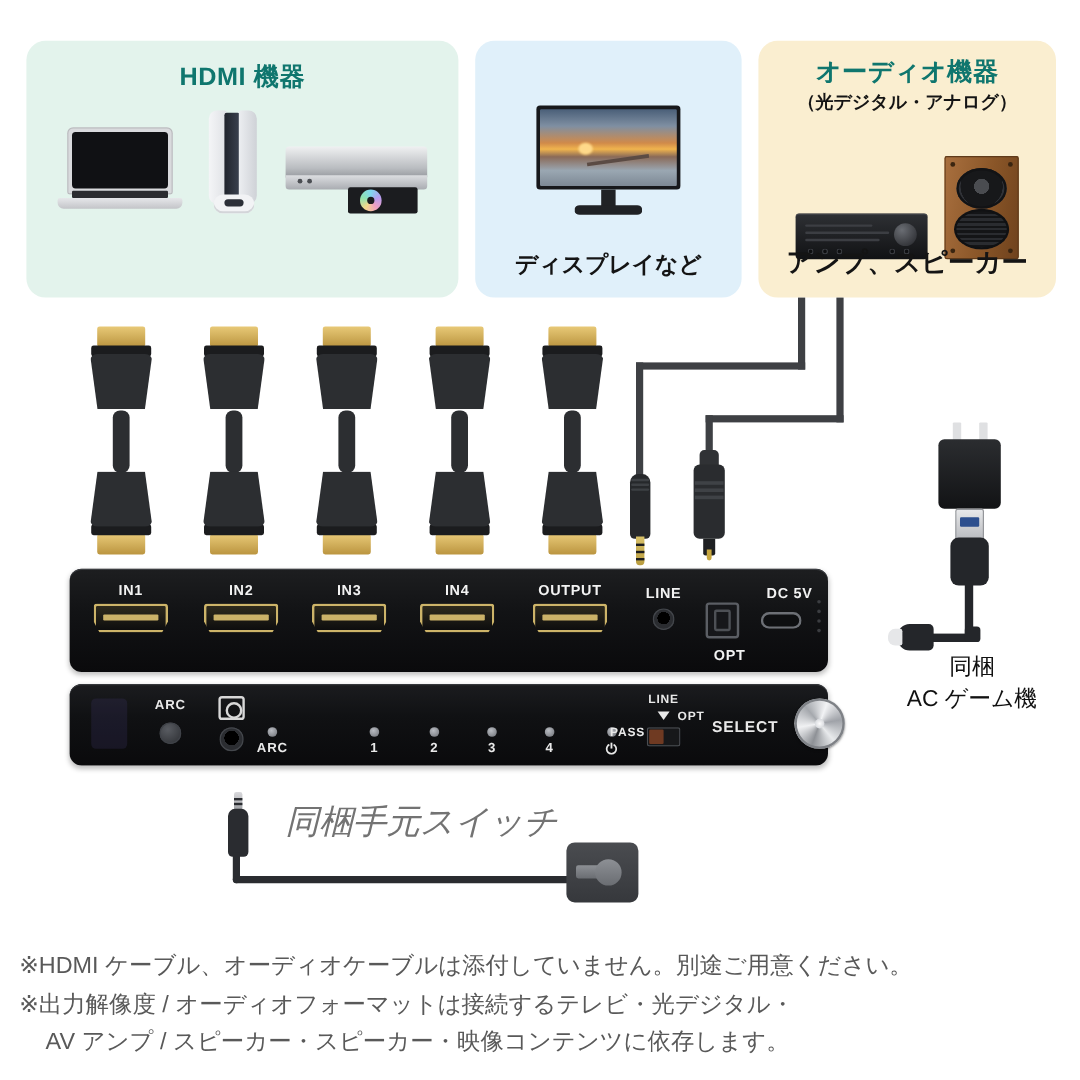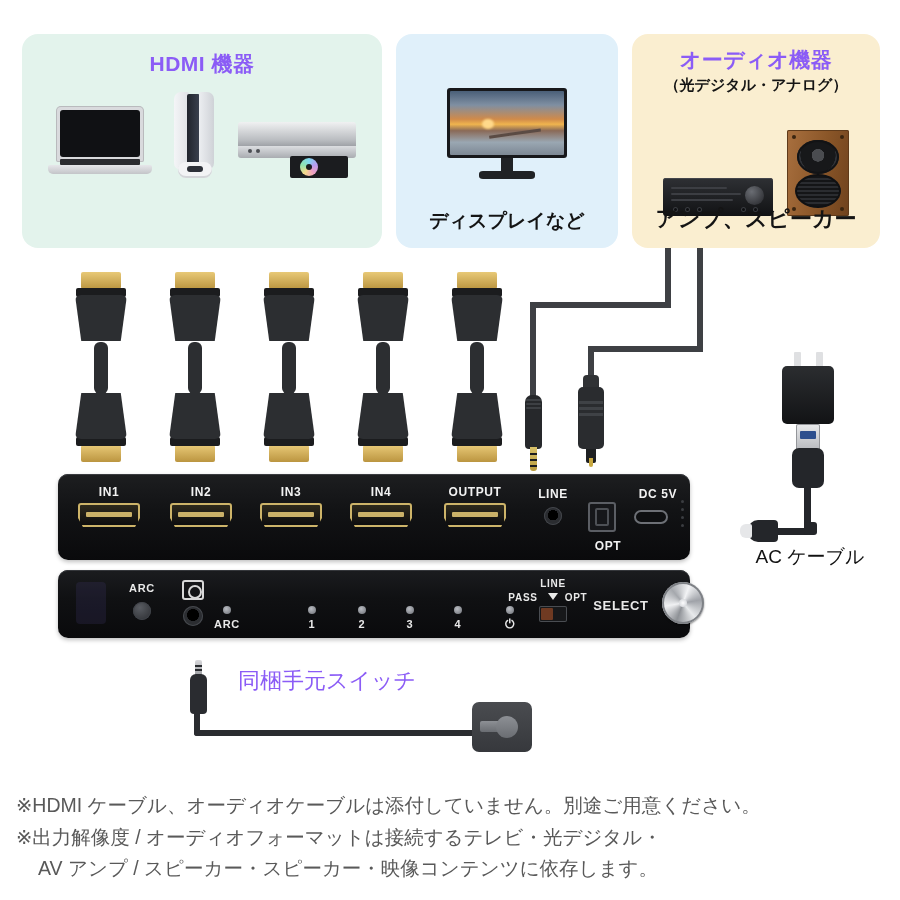--- a/index.html
+++ b/index.html
@@ -12,21 +12,21 @@
   #stage { position: relative; width: 900px; height: 900px; background:#fff; }
 
   
   .panel {
     position: absolute;
     border-radius: 16px;
     text-align: center;
   }
   .panel-title {
     font-weight: bold;
-    color: #8b5cf6;
+    color: #0f766e;
     letter-spacing: .5px;
   }
   .panel-sub {
     font-weight: bold;
     color: #141414;
   }
   .panel-caption {
     position: absolute;
     left: 0; right: 0;
     font-weight: bold;
@@ -411,21 +411,21 @@
   }
   .sw-btn {
     position:absolute; left:24px; top:14px; width:22px; height:22px; border-radius:50%;
     background:linear-gradient(#8d9095,#6a6d72);
   }
   .sw-btn-tab {
     position:absolute; left:8px; top:19px; width:20px; height:11px;
     background:linear-gradient(#8d9095,#6a6d72); border-radius:2px;
   }
   .switch-caption {
-    position:absolute; left:58px; top:6px; font-size:22px; color:#8b5cf6; white-space:nowrap;
+    position:absolute; left:58px; top:6px; font-size:28px; color:#737373; white-space:nowrap;font-style:italic;
   }
 
   
   #notes { position:absolute; left:16px; top:790px; width:880px; }
   .note {
     color:#595959; font-size:19.5px; line-height:1.62; white-space:nowrap;
   }
   .note.indent { padding-left: 22px; }
 </style>
 </head>
@@ -651,41 +651,42 @@
     <div class="led" style="left:348px; top:36px;"></div>
     <div class="f-label" style="left:336px; top:48px; width:32px;">3</div>
 
     <div class="led" style="left:396px; top:36px;"></div>
     <div class="f-label" style="left:384px; top:48px; width:32px;">4</div>
 
     <div class="led" style="left:448px; top:36px;"></div>
     <div class="f-label" style="left:436px; top:47px; width:32px; font-size:12px;">⏻</div>
 
     <div class="f-label" style="left:470px; top:8px; width:50px; font-size:10px;">LINE</div>
-    <div class="f-label" style="left:446px; top:22px; width:38px; font-size:10px;">PASS</div>
+    <div class="f-label" style="left:446px; top:35px; width:38px; font-size:10px;">PASS</div>
     <div class="tri-down" style="left:490px; top:23px;"></div>
     <div class="f-label" style="left:502px; top:22px; width:32px; font-size:10px;">OPT</div>
     <div class="slide-sw" style="left:481px; top:36px;"></div>
 
     <div class="f-label" style="left:532px; top:28px; width:62px; font-size:13px;">SELECT</div>
     <div class="select-knob" style="left:604px; top:12px;"></div>
   </div>
 
   <div id="adapter-wrap">
     <div class="ac-prong" style="left:54px;"></div>
     <div class="ac-prong" style="left:76px;"></div>
     <div class="ac-brick"></div>
     <div class="usb-a"></div>
     <div class="usb-boot"></div>
     <div class="ac-cable-v"></div>
     <div class="ac-cable-h"></div>
     <div class="typec-boot"></div>
     <div class="typec-tip"></div>
     <div class="adapter-caption">
-      <div>AC ケーブル</div>
+      <div>同梱</div>
+      <div>AC ゲーム機</div>
     </div>
   </div>
 
   <div id="switch-wrap">
     <div class="sw-plug-pin">
       <i style="top:5px;"></i>
         <i style="top:9px;"></i>
     </div>
     <div class="sw-plug-body"></div>
     <div class="sw-cable-v"></div>

